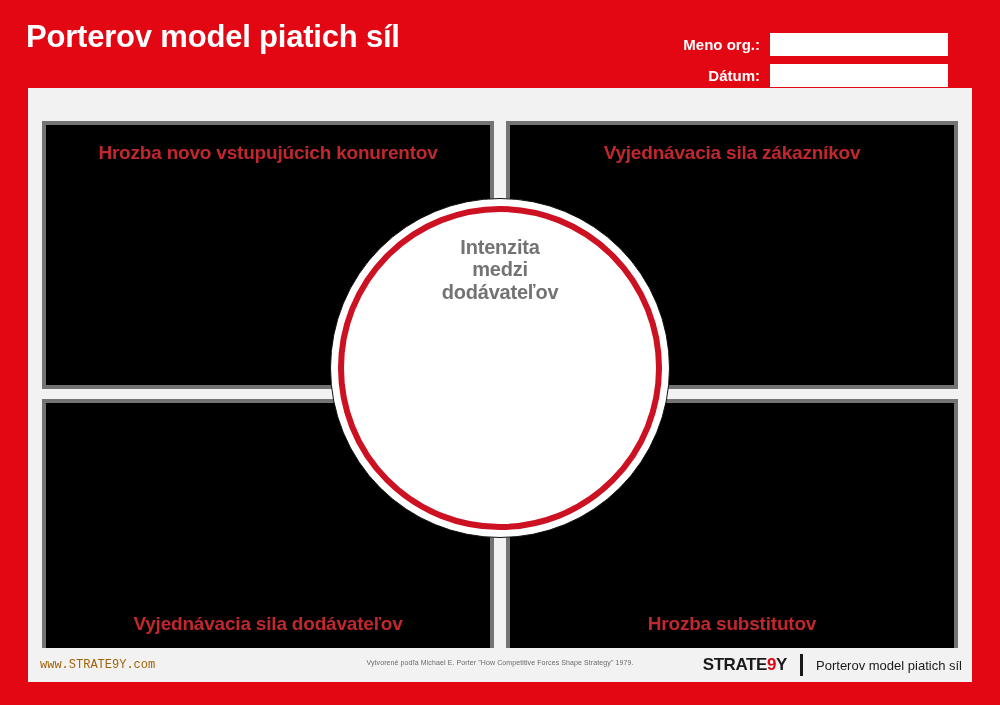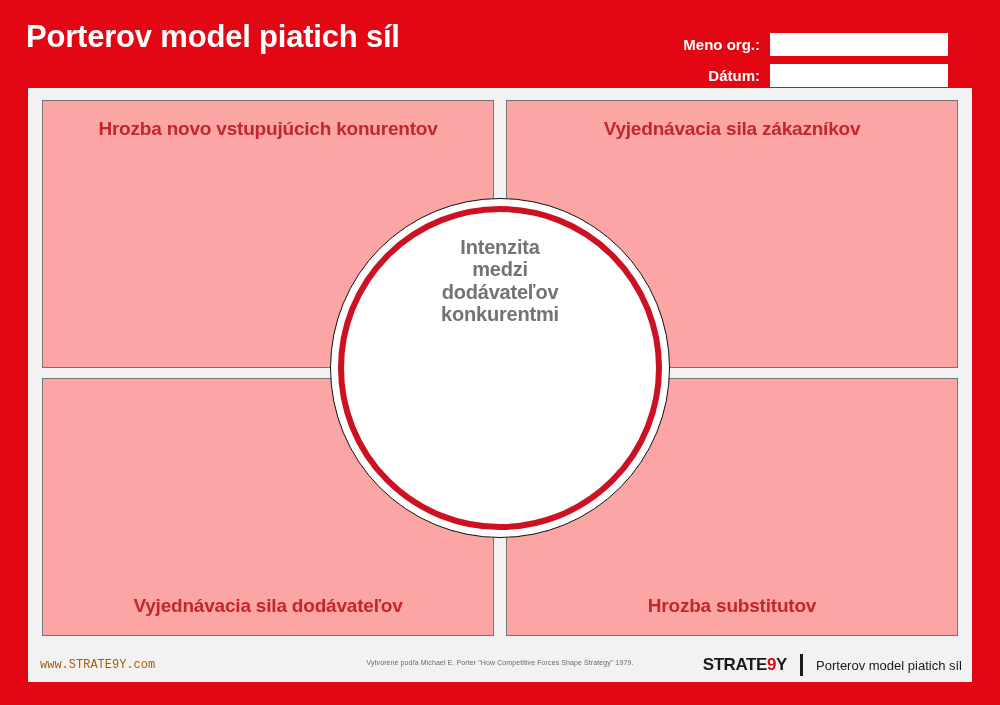--- a/index.html
+++ b/index.html
@@ -82,23 +82,24 @@
     left: 28px;
     top: 88px;
     width: 944px;
     height: 560px;
     background: #f2f2f2;
   }
 
   
   .quad {
     position: absolute;
-    background: #fca5a5;
-    border: 1px solid #737373;
-    box-sizing: border-box;
+    background: #000000;
+    border: 4px solid #737373;
+    box-sizing: border-box;
+    margin-top: 21px;
   }
   .quad-tl { left: 14px;  top: 12px;  width: 452px; height: 268px; }
   .quad-tr { left: 478px; top: 12px;  width: 452px; height: 268px; }
   .quad-bl { left: 14px;  top: 290px; width: 452px; height: 258px; }
   .quad-br { left: 478px; top: 290px; width: 452px; height: 258px; }
 
   .quad-label {
     position: absolute;
     left: 0;
     width: 100%;
@@ -250,21 +251,20 @@
       <div class="quad-label">Hrozba substitutov</div>
     </div>
 
     <div class="circle-wrap">
       <div class="circle-outer"></div>
       <div class="circle-inner"></div>
       <div class="circle-text">
         <span>Intenzita</span>
         <span>medzi</span>
         <span>dodávateľov</span>
-        <span>konkurentmi</span>
       </div>
     </div>
 
   </div>
 
   <div class="footer">
     <div class="footer-url">www.STRATE9Y.com</div>
 
     <div class="footer-credit">Vytvorené podľa Michael E. Porter "How Competitive Forces Shape Strategy" 1979.</div>
 

